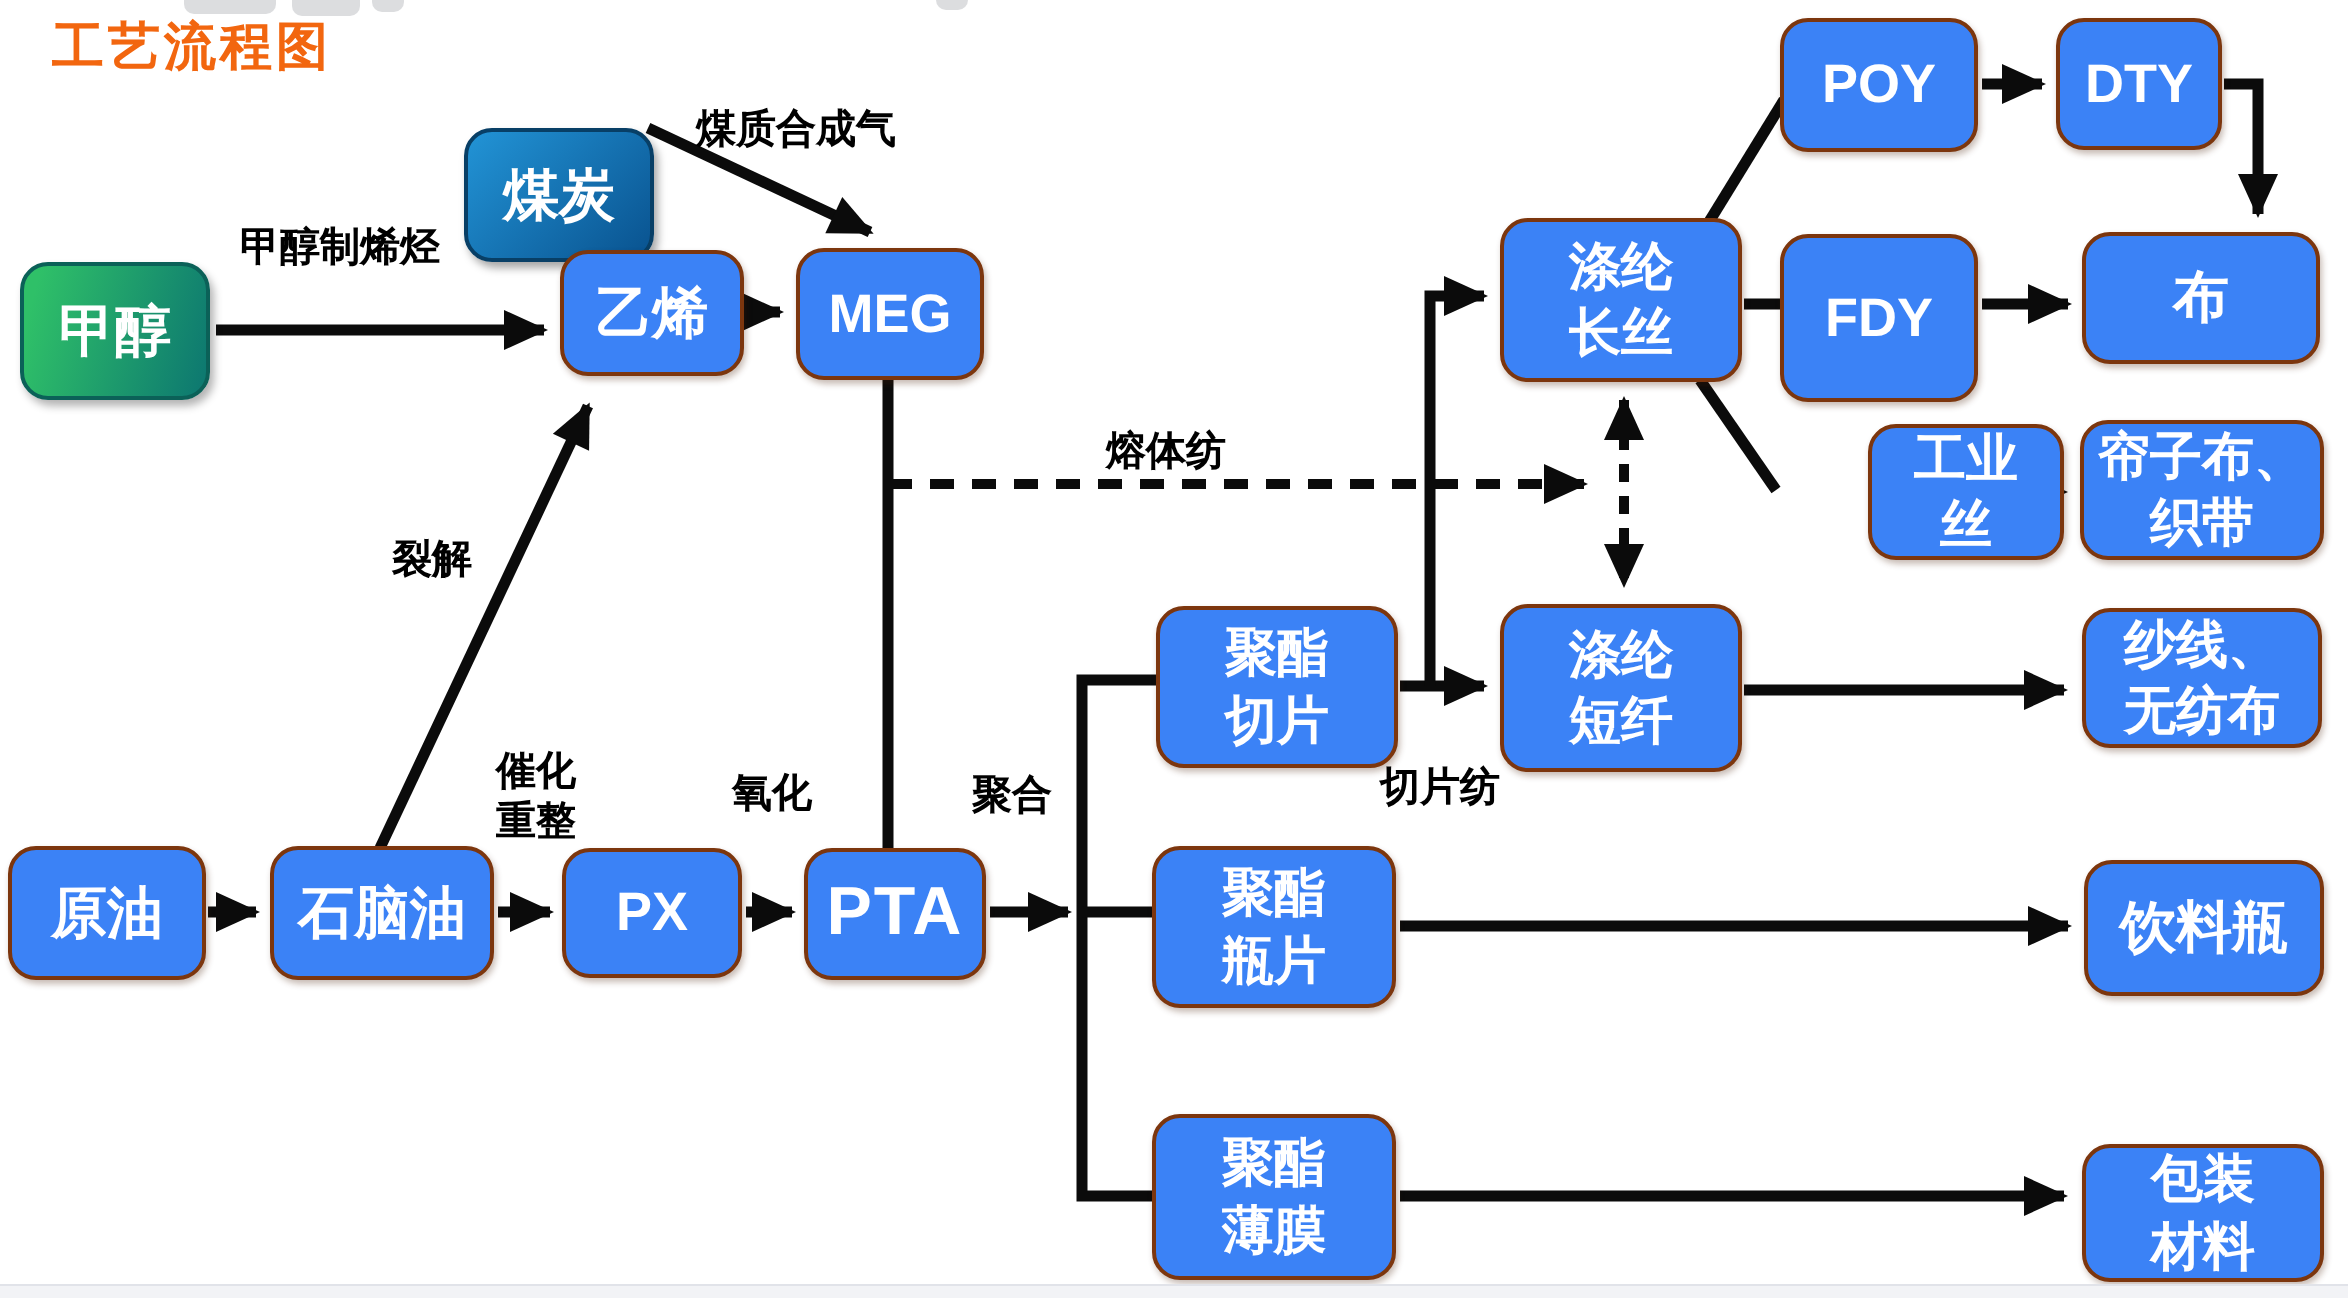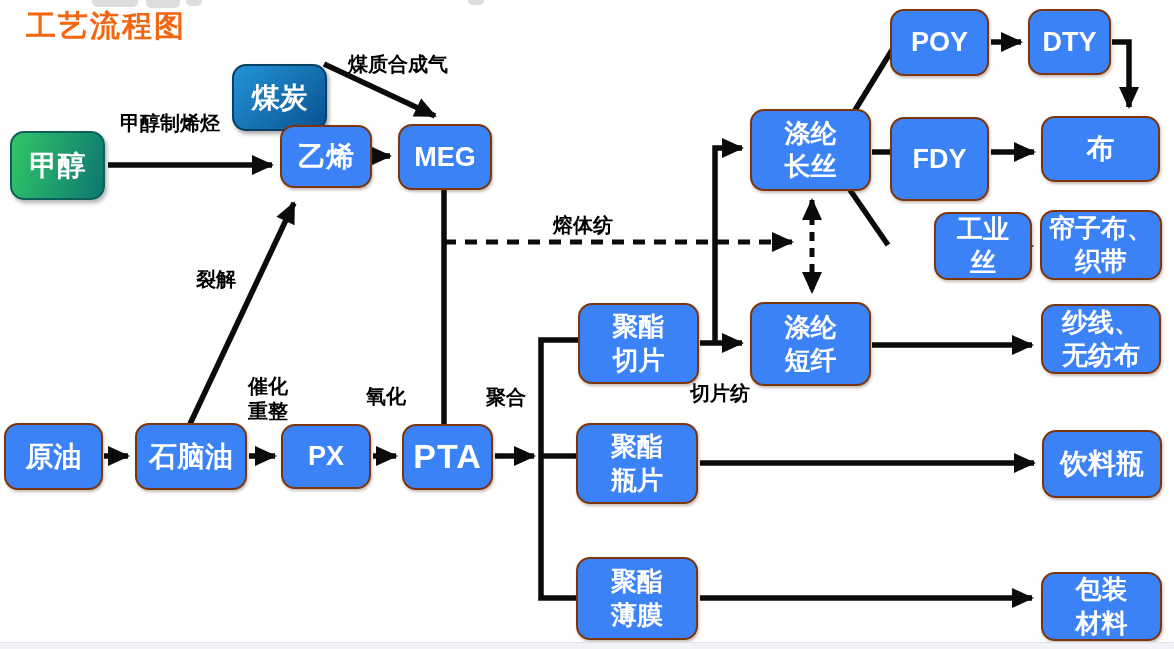--- a/index.html
+++ b/index.html
@@ -11,21 +11,21 @@
         border-radius:14px;box-sizing:border-box;z-index:2;line-height:1.28;}
   .orange{background:#3b82f6;border:2px solid #7C360E;box-shadow:1px 2px 3px rgba(70,30,5,.30);}
   .green{background:linear-gradient(105deg,#2FC068 8%,#0E7A70 96%);border:2px solid #0B6158;
          box-shadow:2px 3px 4px rgba(0,0,0,.30);}
   .blue{background:linear-gradient(135deg,#2191D3 4%,#0A5592 96%);border:2px solid #083F66;
         box-shadow:2px 3px 4px rgba(0,0,0,.35);margin-top:38px;}
   .fs28{font-size:28px;} .fs27{font-size:27px;} .fs26{font-size:26px;}
   .fs34{font-size:34px;letter-spacing:1px;}
   .elabel{position:absolute;z-index:3;font-size:20px;font-weight:600;color:#000;white-space:pre-line;}
   .center{text-align:center;line-height:1.25;}
-  .title{position:absolute;left:26px;top:6px;z-index:3;font-size:30px;font-weight:700;
+  .title{position:absolute;left:26px;top:6px;z-index:3;font-size:26px;font-weight:700;
          color:#F2660F;letter-spacing:2px;text-align:right;}
   .footer{position:absolute;left:0;right:0;bottom:0;height:6px;background:#F2F3F6;
           border-top:1px solid #E1E3E9;z-index:4;}
   .artifact{position:absolute;background:#bfc1c5;opacity:.55;border-radius:0 0 5px 5px;z-index:0;}
 </style>
 </head>
 <body>
 
 <div class="stage">
 

